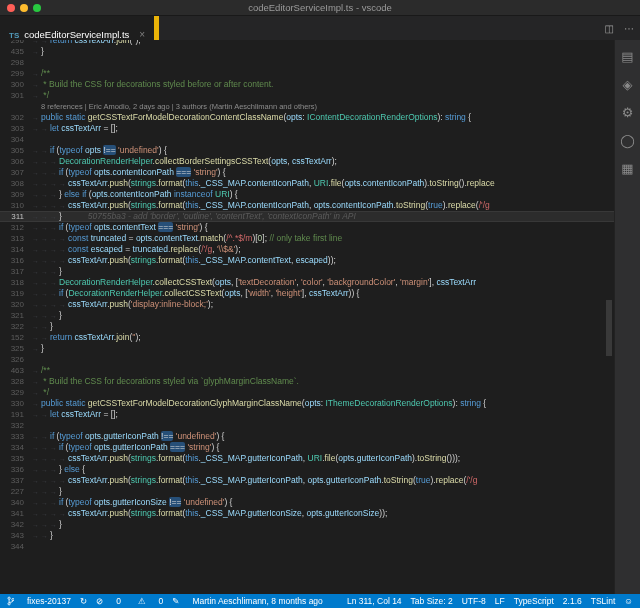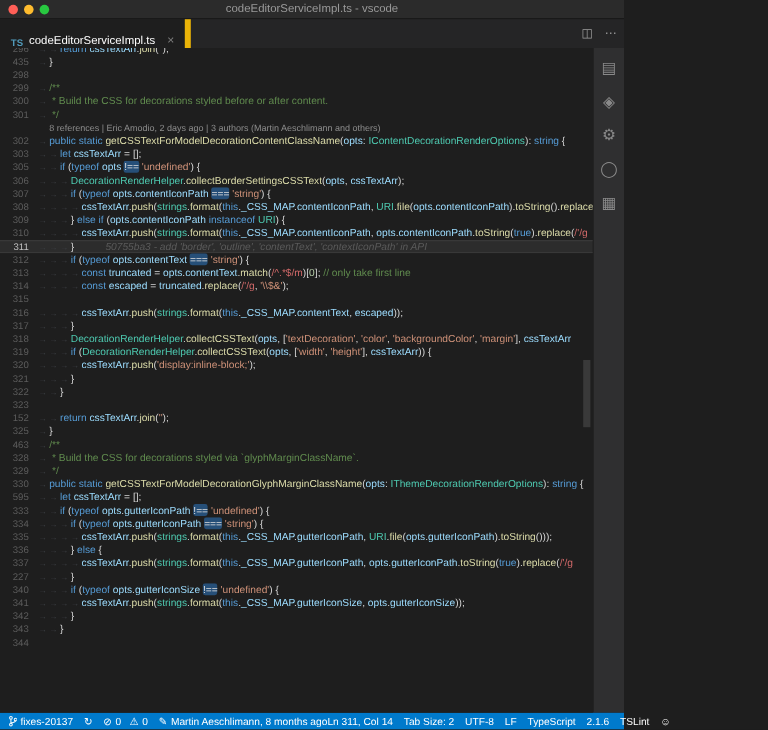--- a/index.html
+++ b/index.html
@@ -1,17 +1,17 @@
 <!DOCTYPE html>
 <html><head>
 <meta charset="utf-8">
 <style>
   *{margin:0;padding:0;box-sizing:border-box}
   html,body{width:640px;height:608px;overflow:hidden;background:#1e1e1e;font-family:"Liberation Sans",sans-serif}
-  .window{width:520px;height:608px;display:flex;flex-direction:column;background:#1e1e1e}
+  .window{width:640px;height:608px;display:flex;flex-direction:column;background:#1e1e1e}
 
   
   .titlebar{flex:0 0 16px;height:16px;background:#2b2b2b;border-bottom:1px solid #191919;display:flex;align-items:center;position:relative}
   .traffic{display:flex;gap:5px;padding-left:7px;z-index:2}
   .tl{width:8px;height:8px;border-radius:50%;display:inline-block}
   .tl.red{background:#ff5f57}.tl.yellow{background:#febc2e}.tl.green{background:#28c840}
   .title{position:absolute;left:0;right:0;text-align:center;font-size:9.5px;color:#9a9a9a}
 
   
   .tabbar{flex:0 0 24px;height:24px;background:#252526;display:flex;position:relative}
@@ -39,21 +39,21 @@
   .scrollbar{position:absolute;right:0;top:0;bottom:0;width:10px}
   .thumb{position:absolute;top:47%;height:56px;left:2px;right:2px;background:rgba(121,121,121,.30)}
 
   
   .activitybar{flex:0 0 26px;background:#2f2f30;border-left:1px solid #222222;display:flex;flex-direction:column;align-items:center;padding-top:10px;gap:15px}
   .ab-icon{color:#8a8a8a;font-size:13px;line-height:1;cursor:pointer}
 
   
   .statusbar{flex:0 0 14px;height:14px;background:#007acc;color:#ffffff;display:flex;align-items:center;justify-content:space-between;font-size:8.5px;padding:0 7px}
   .sb-left,.sb-right{display:flex;align-items:center;gap:9px}
-  .sb-item{display:flex;align-items:center;gap:3px;white-space:nowrap;cursor:pointer}
+  .sb-item{display:flex;align-items:center;gap:13px;white-space:nowrap;cursor:pointer}
 </style>
 </head>
 <body>
 
 <div class="window">
 
   <div class="titlebar">
     <div class="traffic">
       <span class="tl red"></span>
       <span class="tl yellow"></span>
@@ -79,46 +79,47 @@
       <div id="code-rows">
           <div class="row"><span class="gut">296</span><span class="body"><span class="w">→</span><span class="w">→</span><span class="t-k">return</span><span class="t-d"> </span><span class="t-v">cssTextArr</span><span class="t-d">.</span><span class="t-f">join</span><span class="t-d">(</span><span class="t-s">''</span><span class="t-d">);</span></span></div>
           <div class="row"><span class="gut">435</span><span class="body"><span class="w">→</span><span class="t-d">}</span></span></div>
           <div class="row"><span class="gut">298</span><span class="body"></span></div>
           <div class="row"><span class="gut">299</span><span class="body"><span class="w">→</span><span class="t-c">/**</span></span></div>
           <div class="row"><span class="gut">300</span><span class="body"><span class="w">→</span><span class="t-c"> * Build the CSS for decorations styled before or after content.</span></span></div>
           <div class="row"><span class="gut">301</span><span class="body"><span class="w">→</span><span class="t-c"> */</span></span></div>
           <div class="row"><span class="gut"></span><span class="body"><span class="lens" style="padding-left: 9px;">8 references | Eric Amodio, 2 days ago | 3 authors (Martin Aeschlimann and others)</span></span></div>
           <div class="row"><span class="gut">302</span><span class="body"><span class="w">→</span><span class="t-k">public</span><span class="t-d"> </span><span class="t-k">static</span><span class="t-d"> </span><span class="t-f">getCSSTextForModelDecorationContentClassName</span><span class="t-d">(</span><span class="t-v">opts</span><span class="t-d">: </span><span class="t-y">IContentDecorationRenderOptions</span><span class="t-d">): </span><span class="t-k">string</span><span class="t-d"> {</span></span></div>
           <div class="row"><span class="gut">303</span><span class="body"><span class="w">→</span><span class="w">→</span><span class="t-k">let</span><span class="t-d"> </span><span class="t-v">cssTextArr</span><span class="t-d"> </span><span class="t-d">=</span><span class="t-d"> [];</span></span></div>
+          <div class="row"><span class="gut">304</span><span class="body"></span></div>
           <div class="row"><span class="gut">305</span><span class="body"><span class="w">→</span><span class="w">→</span><span class="t-k">if</span><span class="t-d"> (</span><span class="t-k">typeof</span><span class="t-d"> </span><span class="t-v">opts</span><span class="t-d"> </span><span class="t-o">!==</span><span class="t-d"> </span><span class="t-s">'undefined'</span><span class="t-d">) {</span></span></div>
           <div class="row"><span class="gut">306</span><span class="body"><span class="w">→</span><span class="w">→</span><span class="w">→</span><span class="t-y">DecorationRenderHelper</span><span class="t-d">.</span><span class="t-f">collectBorderSettingsCSSText</span><span class="t-d">(</span><span class="t-v">opts</span><span class="t-d">, </span><span class="t-v">cssTextArr</span><span class="t-d">);</span></span></div>
           <div class="row"><span class="gut">307</span><span class="body"><span class="w">→</span><span class="w">→</span><span class="w">→</span><span class="t-k">if</span><span class="t-d"> (</span><span class="t-k">typeof</span><span class="t-d"> </span><span class="t-v">opts</span><span class="t-d">.</span><span class="t-v">contentIconPath</span><span class="t-d"> </span><span class="t-o">===</span><span class="t-d"> </span><span class="t-s">'string'</span><span class="t-d">) {</span></span></div>
           <div class="row"><span class="gut">308</span><span class="body"><span class="w">→</span><span class="w">→</span><span class="w">→</span><span class="w">→</span><span class="t-v">cssTextArr</span><span class="t-d">.</span><span class="t-f">push</span><span class="t-d">(</span><span class="t-y">strings</span><span class="t-d">.</span><span class="t-f">format</span><span class="t-d">(</span><span class="t-k">this</span><span class="t-d">.</span><span class="t-v">_CSS_MAP</span><span class="t-d">.</span><span class="t-v">contentIconPath</span><span class="t-d">, </span><span class="t-y">URI</span><span class="t-d">.</span><span class="t-f">file</span><span class="t-d">(</span><span class="t-v">opts</span><span class="t-d">.</span><span class="t-v">contentIconPath</span><span class="t-d">).</span><span class="t-f">toString</span><span class="t-d">().</span><span class="t-f">replace</span></span></div>
           <div class="row"><span class="gut">309</span><span class="body"><span class="w">→</span><span class="w">→</span><span class="w">→</span><span class="t-d">} </span><span class="t-k">else</span><span class="t-d"> </span><span class="t-k">if</span><span class="t-d"> (</span><span class="t-v">opts</span><span class="t-d">.</span><span class="t-v">contentIconPath</span><span class="t-d"> </span><span class="t-k">instanceof</span><span class="t-d"> </span><span class="t-y">URI</span><span class="t-d">) {</span></span></div>
           <div class="row"><span class="gut">310</span><span class="body"><span class="w">→</span><span class="w">→</span><span class="w">→</span><span class="w">→</span><span class="t-v">cssTextArr</span><span class="t-d">.</span><span class="t-f">push</span><span class="t-d">(</span><span class="t-y">strings</span><span class="t-d">.</span><span class="t-f">format</span><span class="t-d">(</span><span class="t-k">this</span><span class="t-d">.</span><span class="t-v">_CSS_MAP</span><span class="t-d">.</span><span class="t-v">contentIconPath</span><span class="t-d">, </span><span class="t-v">opts</span><span class="t-d">.</span><span class="t-v">contentIconPath</span><span class="t-d">.</span><span class="t-f">toString</span><span class="t-d">(</span><span class="t-k">true</span><span class="t-d">).</span><span class="t-f">replace</span><span class="t-d">(</span><span class="t-r">/'/g</span></span></div>
           <div class="row cur"><span class="gut">311</span><span class="body"><span class="w">→</span><span class="w">→</span><span class="w">→</span><span class="t-d">}</span><span class="blame">50755ba3 - add 'border', 'outline', 'contentText', 'contextIconPath' in API</span></span></div>
           <div class="row"><span class="gut">312</span><span class="body"><span class="w">→</span><span class="w">→</span><span class="w">→</span><span class="t-k">if</span><span class="t-d"> (</span><span class="t-k">typeof</span><span class="t-d"> </span><span class="t-v">opts</span><span class="t-d">.</span><span class="t-v">contentText</span><span class="t-d"> </span><span class="t-o">===</span><span class="t-d"> </span><span class="t-s">'string'</span><span class="t-d">) {</span></span></div>
           <div class="row"><span class="gut">313</span><span class="body"><span class="w">→</span><span class="w">→</span><span class="w">→</span><span class="w">→</span><span class="t-k">const</span><span class="t-d"> </span><span class="t-v">truncated</span><span class="t-d"> </span><span class="t-d">=</span><span class="t-d"> </span><span class="t-v">opts</span><span class="t-d">.</span><span class="t-v">contentText</span><span class="t-d">.</span><span class="t-f">match</span><span class="t-d">(</span><span class="t-r">/^.*$/m</span><span class="t-d">)[</span><span class="t-n">0</span><span class="t-d">]; </span><span class="t-c">// only take first line</span></span></div>
           <div class="row"><span class="gut">314</span><span class="body"><span class="w">→</span><span class="w">→</span><span class="w">→</span><span class="w">→</span><span class="t-k">const</span><span class="t-d"> </span><span class="t-v">escaped</span><span class="t-d"> </span><span class="t-d">=</span><span class="t-d"> </span><span class="t-v">truncated</span><span class="t-d">.</span><span class="t-f">replace</span><span class="t-d">(</span><span class="t-r">/'/g</span><span class="t-d">, </span><span class="t-s">'\\$&amp;'</span><span class="t-d">);</span></span></div>
-          <div class="row"><span class="gut">315</span><span class="body"></span></div>
           <div class="row"><span class="gut">316</span><span class="body"><span class="w">→</span><span class="w">→</span><span class="w">→</span><span class="w">→</span><span class="t-v">cssTextArr</span><span class="t-d">.</span><span class="t-f">push</span><span class="t-d">(</span><span class="t-y">strings</span><span class="t-d">.</span><span class="t-f">format</span><span class="t-d">(</span><span class="t-k">this</span><span class="t-d">.</span><span class="t-v">_CSS_MAP</span><span class="t-d">.</span><span class="t-v">contentText</span><span class="t-d">, </span><span class="t-v">escaped</span><span class="t-d">));</span></span></div>
           <div class="row"><span class="gut">317</span><span class="body"><span class="w">→</span><span class="w">→</span><span class="w">→</span><span class="t-d">}</span></span></div>
           <div class="row"><span class="gut">318</span><span class="body"><span class="w">→</span><span class="w">→</span><span class="w">→</span><span class="t-y">DecorationRenderHelper</span><span class="t-d">.</span><span class="t-f">collectCSSText</span><span class="t-d">(</span><span class="t-v">opts</span><span class="t-d">, [</span><span class="t-s">'textDecoration'</span><span class="t-d">, </span><span class="t-s">'color'</span><span class="t-d">, </span><span class="t-s">'backgroundColor'</span><span class="t-d">, </span><span class="t-s">'margin'</span><span class="t-d">], </span><span class="t-v">cssTextArr</span></span></div>
           <div class="row"><span class="gut">319</span><span class="body"><span class="w">→</span><span class="w">→</span><span class="w">→</span><span class="t-k">if</span><span class="t-d"> (</span><span class="t-y">DecorationRenderHelper</span><span class="t-d">.</span><span class="t-f">collectCSSText</span><span class="t-d">(</span><span class="t-v">opts</span><span class="t-d">, [</span><span class="t-s">'width'</span><span class="t-d">, </span><span class="t-s">'height'</span><span class="t-d">], </span><span class="t-v">cssTextArr</span><span class="t-d">)) {</span></span></div>
           <div class="row"><span class="gut">320</span><span class="body"><span class="w">→</span><span class="w">→</span><span class="w">→</span><span class="w">→</span><span class="t-v">cssTextArr</span><span class="t-d">.</span><span class="t-f">push</span><span class="t-d">(</span><span class="t-s">'display:inline-block;'</span><span class="t-d">);</span></span></div>
           <div class="row"><span class="gut">321</span><span class="body"><span class="w">→</span><span class="w">→</span><span class="w">→</span><span class="t-d">}</span></span></div>
           <div class="row"><span class="gut">322</span><span class="body"><span class="w">→</span><span class="w">→</span><span class="t-d">}</span></span></div>
-          <div class="row"><span class="gut">323</span><span class="body"></span></div>
           <div class="row"><span class="gut">152</span><span class="body"><span class="w">→</span><span class="w">→</span><span class="t-k">return</span><span class="t-d"> </span><span class="t-v">cssTextArr</span><span class="t-d">.</span><span class="t-f">join</span><span class="t-d">(</span><span class="t-s">''</span><span class="t-d">);</span></span></div>
           <div class="row"><span class="gut">325</span><span class="body"><span class="w">→</span><span class="t-d">}</span></span></div>
+          <div class="row"><span class="gut">326</span><span class="body"></span></div>
           <div class="row"><span class="gut">463</span><span class="body"><span class="w">→</span><span class="t-c">/**</span></span></div>
           <div class="row"><span class="gut">328</span><span class="body"><span class="w">→</span><span class="t-c"> * Build the CSS for decorations styled via `glyphMarginClassName`.</span></span></div>
           <div class="row"><span class="gut">329</span><span class="body"><span class="w">→</span><span class="t-c"> */</span></span></div>
           <div class="row"><span class="gut">330</span><span class="body"><span class="w">→</span><span class="t-k">public</span><span class="t-d"> </span><span class="t-k">static</span><span class="t-d"> </span><span class="t-f">getCSSTextForModelDecorationGlyphMarginClassName</span><span class="t-d">(</span><span class="t-v">opts</span><span class="t-d">: </span><span class="t-y">IThemeDecorationRenderOptions</span><span class="t-d">): </span><span class="t-k">string</span><span class="t-d"> {</span></span></div>
-          <div class="row"><span class="gut">595</span><span class="body"><span class="w">→</span><span class="w">→</span><span class="t-k">let</span><span class="t-d"> </span><span class="t-v">cssTextArr</span><span class="t-d"> </span><span class="t-d">=</span><span class="t-d"> [];</span></span></div>
+          <div class="row"><span class="gut">191</span><span class="body"><span class="w">→</span><span class="w">→</span><span class="t-k">let</span><span class="t-d"> </span><span class="t-v">cssTextArr</span><span class="t-d"> </span><span class="t-d">=</span><span class="t-d"> [];</span></span></div>
+          <div class="row"><span class="gut">332</span><span class="body"></span></div>
           <div class="row"><span class="gut">333</span><span class="body"><span class="w">→</span><span class="w">→</span><span class="t-k">if</span><span class="t-d"> (</span><span class="t-k">typeof</span><span class="t-d"> </span><span class="t-v">opts</span><span class="t-d">.</span><span class="t-v">gutterIconPath</span><span class="t-d"> </span><span class="t-o">!==</span><span class="t-d"> </span><span class="t-s">'undefined'</span><span class="t-d">) {</span></span></div>
           <div class="row"><span class="gut">334</span><span class="body"><span class="w">→</span><span class="w">→</span><span class="w">→</span><span class="t-k">if</span><span class="t-d"> (</span><span class="t-k">typeof</span><span class="t-d"> </span><span class="t-v">opts</span><span class="t-d">.</span><span class="t-v">gutterIconPath</span><span class="t-d"> </span><span class="t-o">===</span><span class="t-d"> </span><span class="t-s">'string'</span><span class="t-d">) {</span></span></div>
           <div class="row"><span class="gut">335</span><span class="body"><span class="w">→</span><span class="w">→</span><span class="w">→</span><span class="w">→</span><span class="t-v">cssTextArr</span><span class="t-d">.</span><span class="t-f">push</span><span class="t-d">(</span><span class="t-y">strings</span><span class="t-d">.</span><span class="t-f">format</span><span class="t-d">(</span><span class="t-k">this</span><span class="t-d">.</span><span class="t-v">_CSS_MAP</span><span class="t-d">.</span><span class="t-v">gutterIconPath</span><span class="t-d">, </span><span class="t-y">URI</span><span class="t-d">.</span><span class="t-f">file</span><span class="t-d">(</span><span class="t-v">opts</span><span class="t-d">.</span><span class="t-v">gutterIconPath</span><span class="t-d">).</span><span class="t-f">toString</span><span class="t-d">()));</span></span></div>
           <div class="row"><span class="gut">336</span><span class="body"><span class="w">→</span><span class="w">→</span><span class="w">→</span><span class="t-d">} </span><span class="t-k">else</span><span class="t-d"> {</span></span></div>
           <div class="row"><span class="gut">337</span><span class="body"><span class="w">→</span><span class="w">→</span><span class="w">→</span><span class="w">→</span><span class="t-v">cssTextArr</span><span class="t-d">.</span><span class="t-f">push</span><span class="t-d">(</span><span class="t-y">strings</span><span class="t-d">.</span><span class="t-f">format</span><span class="t-d">(</span><span class="t-k">this</span><span class="t-d">.</span><span class="t-v">_CSS_MAP</span><span class="t-d">.</span><span class="t-v">gutterIconPath</span><span class="t-d">, </span><span class="t-v">opts</span><span class="t-d">.</span><span class="t-v">gutterIconPath</span><span class="t-d">.</span><span class="t-f">toString</span><span class="t-d">(</span><span class="t-k">true</span><span class="t-d">).</span><span class="t-f">replace</span><span class="t-d">(</span><span class="t-r">/'/g</span></span></div>
           <div class="row"><span class="gut">227</span><span class="body"><span class="w">→</span><span class="w">→</span><span class="w">→</span><span class="t-d">}</span></span></div>
           <div class="row"><span class="gut">340</span><span class="body"><span class="w">→</span><span class="w">→</span><span class="w">→</span><span class="t-k">if</span><span class="t-d"> (</span><span class="t-k">typeof</span><span class="t-d"> </span><span class="t-v">opts</span><span class="t-d">.</span><span class="t-v">gutterIconSize</span><span class="t-d"> </span><span class="t-o">!==</span><span class="t-d"> </span><span class="t-s">'undefined'</span><span class="t-d">) {</span></span></div>
           <div class="row"><span class="gut">341</span><span class="body"><span class="w">→</span><span class="w">→</span><span class="w">→</span><span class="w">→</span><span class="t-v">cssTextArr</span><span class="t-d">.</span><span class="t-f">push</span><span class="t-d">(</span><span class="t-y">strings</span><span class="t-d">.</span><span class="t-f">format</span><span class="t-d">(</span><span class="t-k">this</span><span class="t-d">.</span><span class="t-v">_CSS_MAP</span><span class="t-d">.</span><span class="t-v">gutterIconSize</span><span class="t-d">, </span><span class="t-v">opts</span><span class="t-d">.</span><span class="t-v">gutterIconSize</span><span class="t-d">));</span></span></div>
           <div class="row"><span class="gut">342</span><span class="body"><span class="w">→</span><span class="w">→</span><span class="w">→</span><span class="t-d">}</span></span></div>
           <div class="row"><span class="gut">343</span><span class="body"><span class="w">→</span><span class="w">→</span><span class="t-d">}</span></span></div>

